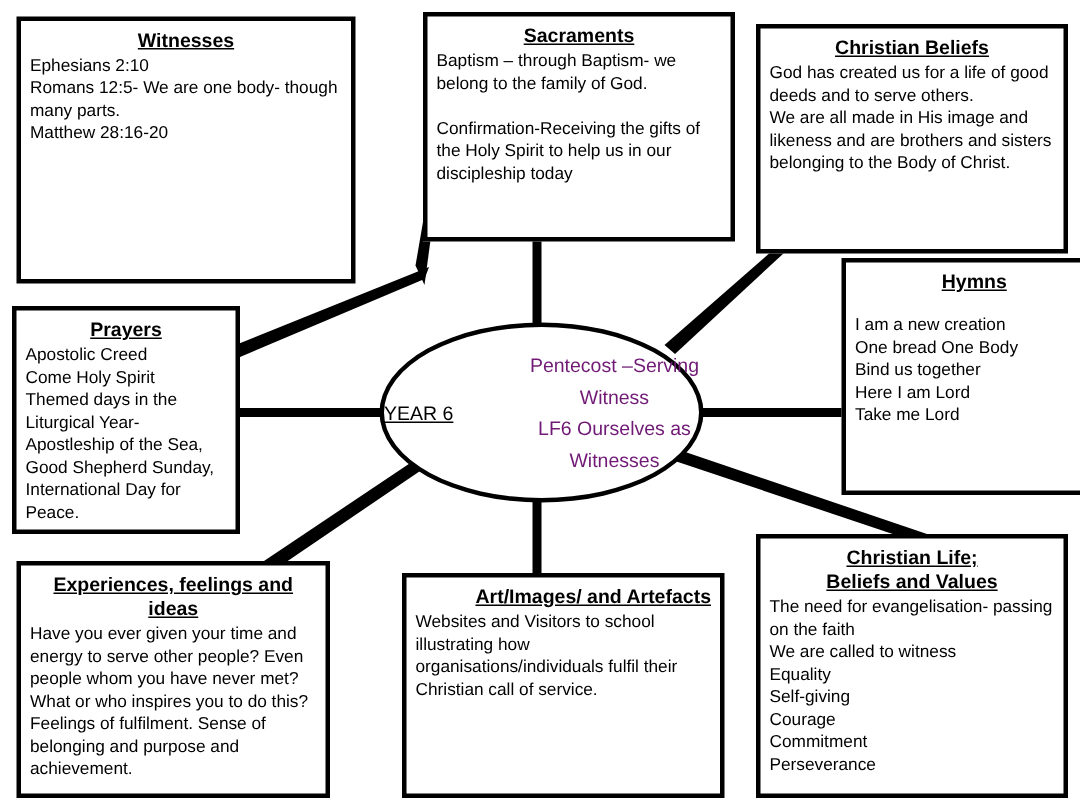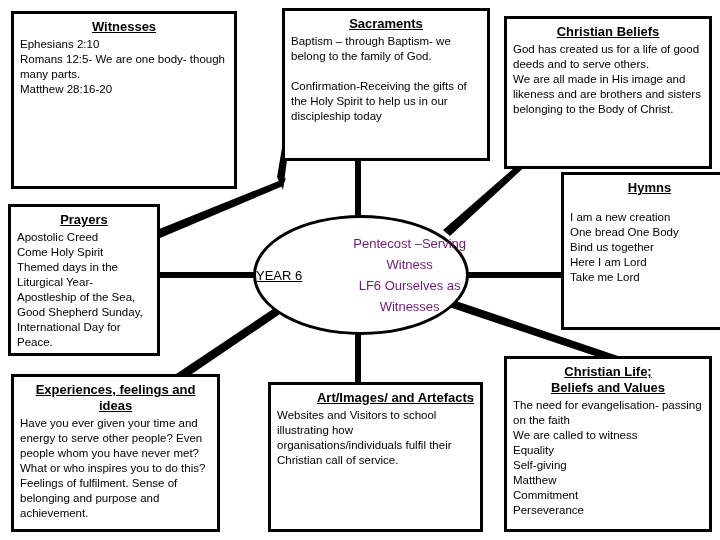--- a/index.html
+++ b/index.html
@@ -151,21 +151,21 @@
     <div class="body-text">Websites and Visitors to school illustrating how organisations/individuals fulfil their Christian call of service.</div>
   </div>
 
   <div class="node" style="left:504px; top:356px; width:208px; height:176px;">
     <div class="title">Christian Life;
 Beliefs and Values</div>
     <div class="body-text">The need for evangelisation- passing on the faith
 We are called to witness
 Equality
 Self-giving
-Matthew
+Courage
 Commitment
 Perseverance</div>
   </div>
 
   <div class="center-node" style="left:253px; top:215px; width:216px; height:120px;">
     <div class="center-title">YEAR 6</div>
     <div class="center-body">Pentecost –Serving
 Witness
 LF6 Ourselves as
 Witnesses</div>

